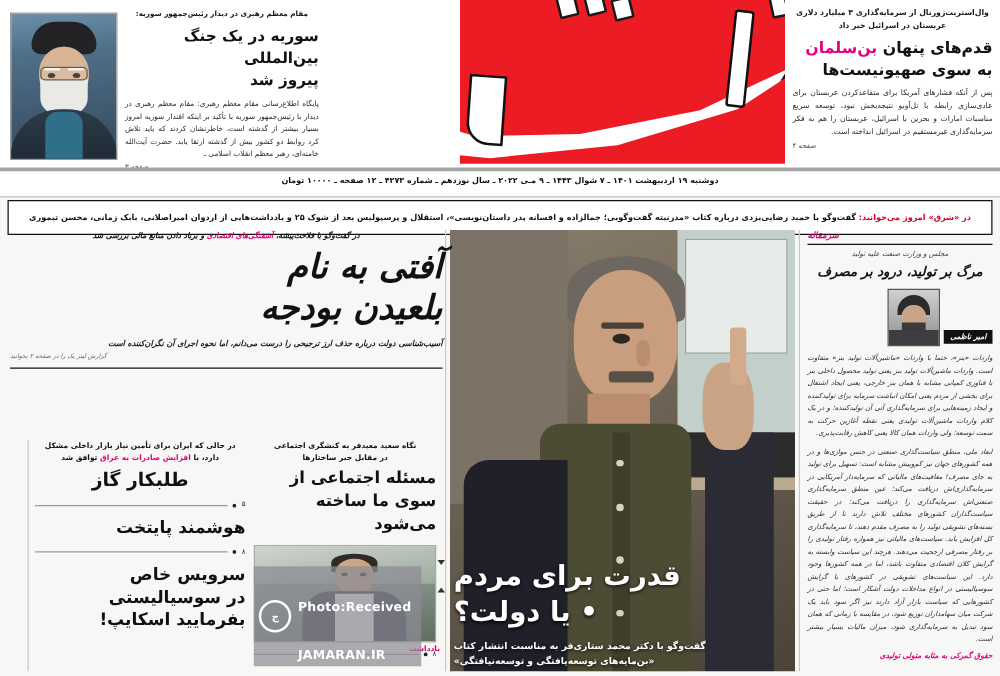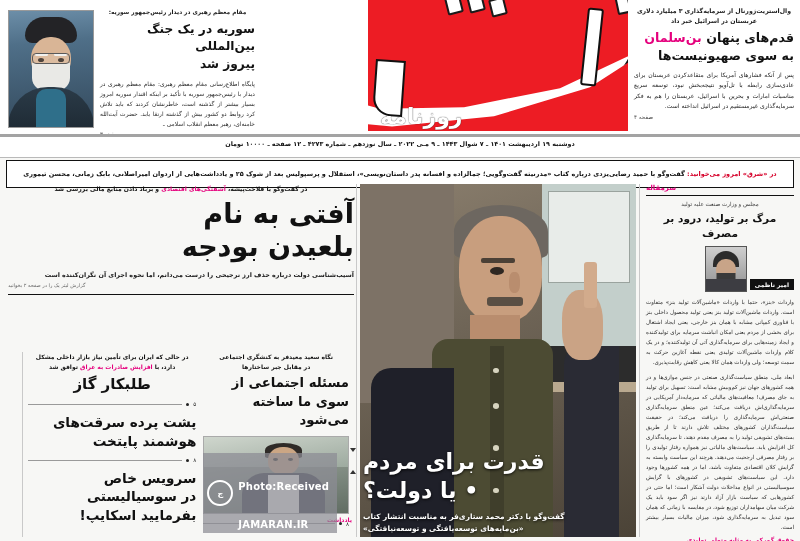--- a/index.html
+++ b/index.html
@@ -178,21 +178,21 @@
   .teaser-text .red { color: #d6002a; }
 
   
   .main {
     position: absolute; left: 6px; right: 6px; top: 184px; bottom: 4px;
   }
 
   
   .col-editorial {
     position: absolute; right: 0; top: 0; width: 148px; height: 100%;
-    direction: rtl; border-right: 0;
+    direction: rtl; border-right: 0; font-style: italic;
   }
   .sarmaghaleh-tag {
     font-size: 7px; font-weight: bold; color: #e5007d;
     letter-spacing: 3px; text-align: left; margin-bottom: 3px;
   }
   .edi-rule { border-top: 1px solid #111; margin-bottom: 4px; }
   .edi-kicker { font-size: 5.6px; color: #3b3b3b; text-align: center; line-height:1.5; }
   .edi-title {
     font-size: 10.6px; font-weight: bold; color: #111;
     text-align: center; margin-top: 3px; line-height: 1.4;
@@ -275,21 +275,21 @@
     font-size: 22px; font-weight: bold; line-height: 1.34;
   }
   .center-overlay .cap {
     font-size: 7.4px; font-weight: bold; line-height: 1.65; margin-top: 5px;
   }
 
   
   .col-left {
     position: absolute; left: 0; right: 440px; top: 0; height: 100%;
   }
-  .left-top { position: relative; padding-left: 2px; }
+  .left-top { position: relative; padding-left: 2px; font-style: italic; }
   .lt-kicker {
     font-size: 6.1px; font-weight: bold; color: #111; direction: rtl;
     text-align: center; line-height: 1.6;
   }
   .lt-kicker .red { color: #e5007d; }
   .lt-headline {
     font-size: 27px; font-weight: bold; color: #111; direction: rtl;
     text-align: right; line-height: 1.22; margin-top: 4px;
     padding-left: 4px;
   }
@@ -417,21 +417,20 @@
     </div>
 
     <div class="logo-block">
       <div class="logo-notch" style="left:78px; top:-4px; width:16px; height:18px; transform:rotate(-14deg);"></div>
       <div class="logo-notch" style="left:100px; top:-6px; width:16px; height:18px; transform:rotate(-14deg);"></div>
       <div class="logo-notch" style="left:122px; top:-2px; width:16px; height:18px; transform:rotate(-14deg);"></div>
       <div class="logo-notch" style="left:248px; top:-6px; width:14px; height:20px; transform:rotate(-12deg);"></div>
       <div class="logo-swoosh-fill"></div>
       <div class="logo-tail"></div>
       <div class="logo-alef"></div>
-      <div class="logo-word">روزنامه</div>
     </div>
 
     <div class="lead-right">
       <div class="kicker">وال‌استریت‌ژورنال از سرمایه‌گذاری ۳ میلیارد دلاری عربستان در اسرائیل خبر داد</div>
       <div class="hl">
         <div><span>قدم‌های پنهان </span><span class="accent">بن‌سلمان</span></div>
         <div>به سوی صهیونیست‌ها</div>
       </div>
       <div class="body">پس از آنکه فشارهای آمریکا برای متقاعدکردن عربستان برای عادی‌سازی رابطه با تل‌آویو نتیجه‌بخش نبود، توسعه سریع مناسبات امارات و بحرین با اسرائیل، عربستان را هم به فکر سرمایه‌گذاری غیرمستقیم در اسرائیل انداخته است.</div>
       <div class="pagenote">صفحه ۴</div>
@@ -535,21 +534,20 @@
           </div>
 
           <div class="num-rule">
             <span class="n">۵</span>
             <span class="dot"></span>
             <span class="ln"></span>
           </div>
 
           <div>
             <div class="lb-title lg">
-              <div>پشت پرده سرقت‌های</div>
               <div>هوشمند پایتخت</div>
             </div>
           </div>
 
           <div class="num-rule">
             <span class="n">۸</span>
             <span class="dot"></span>
             <span class="ln"></span>
           </div>
 

